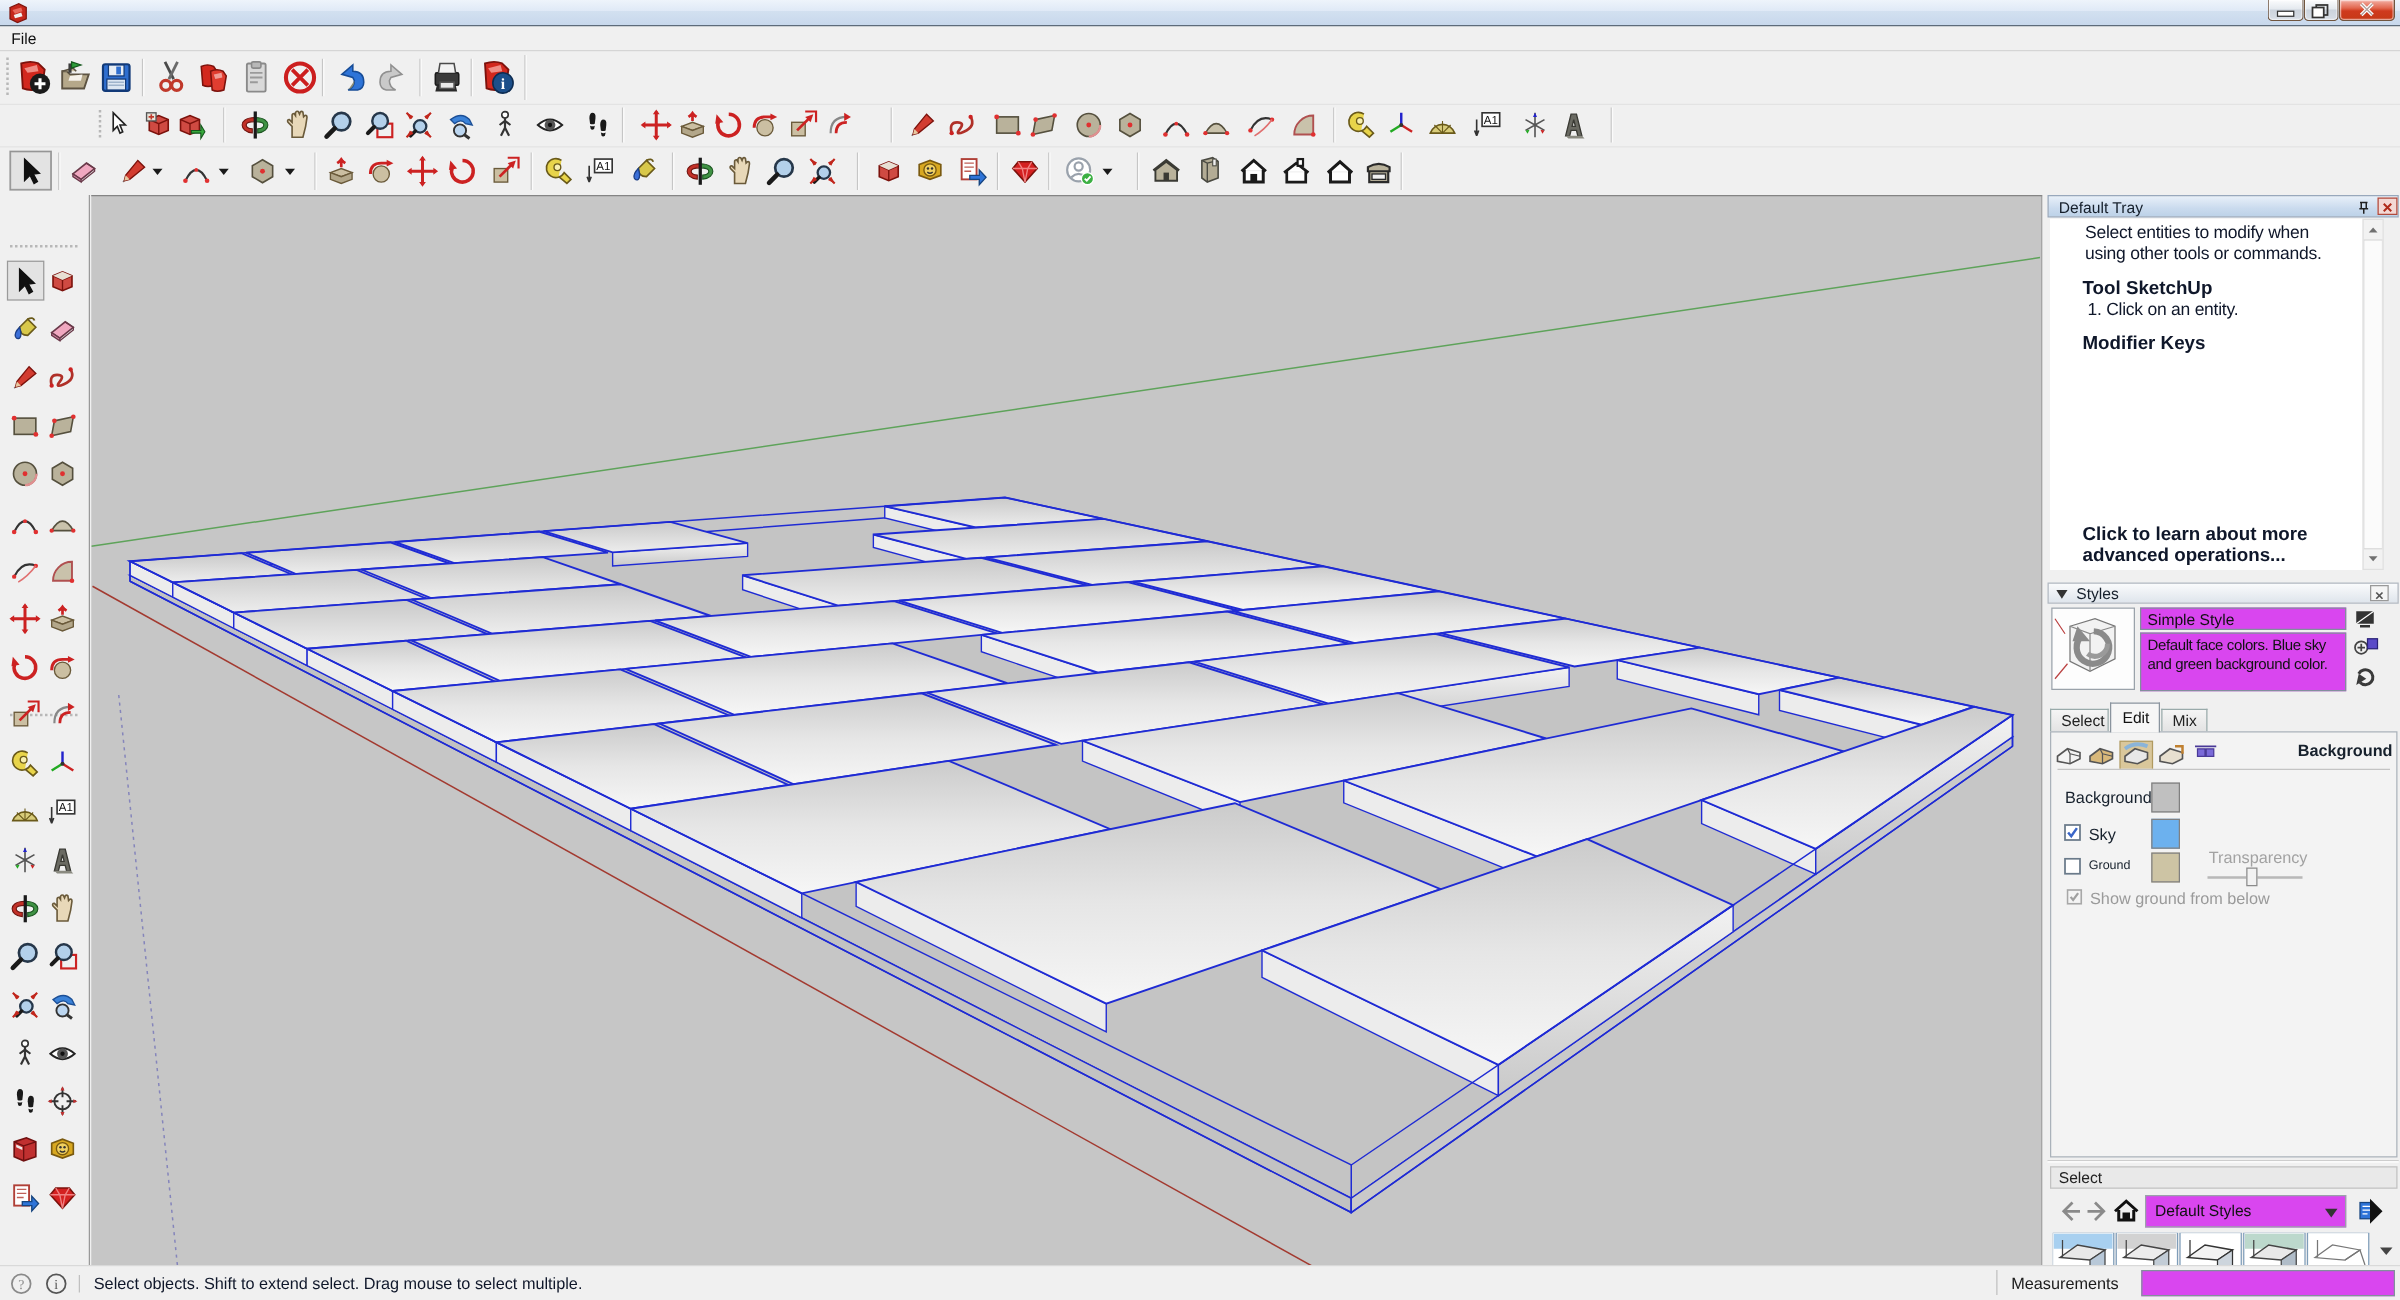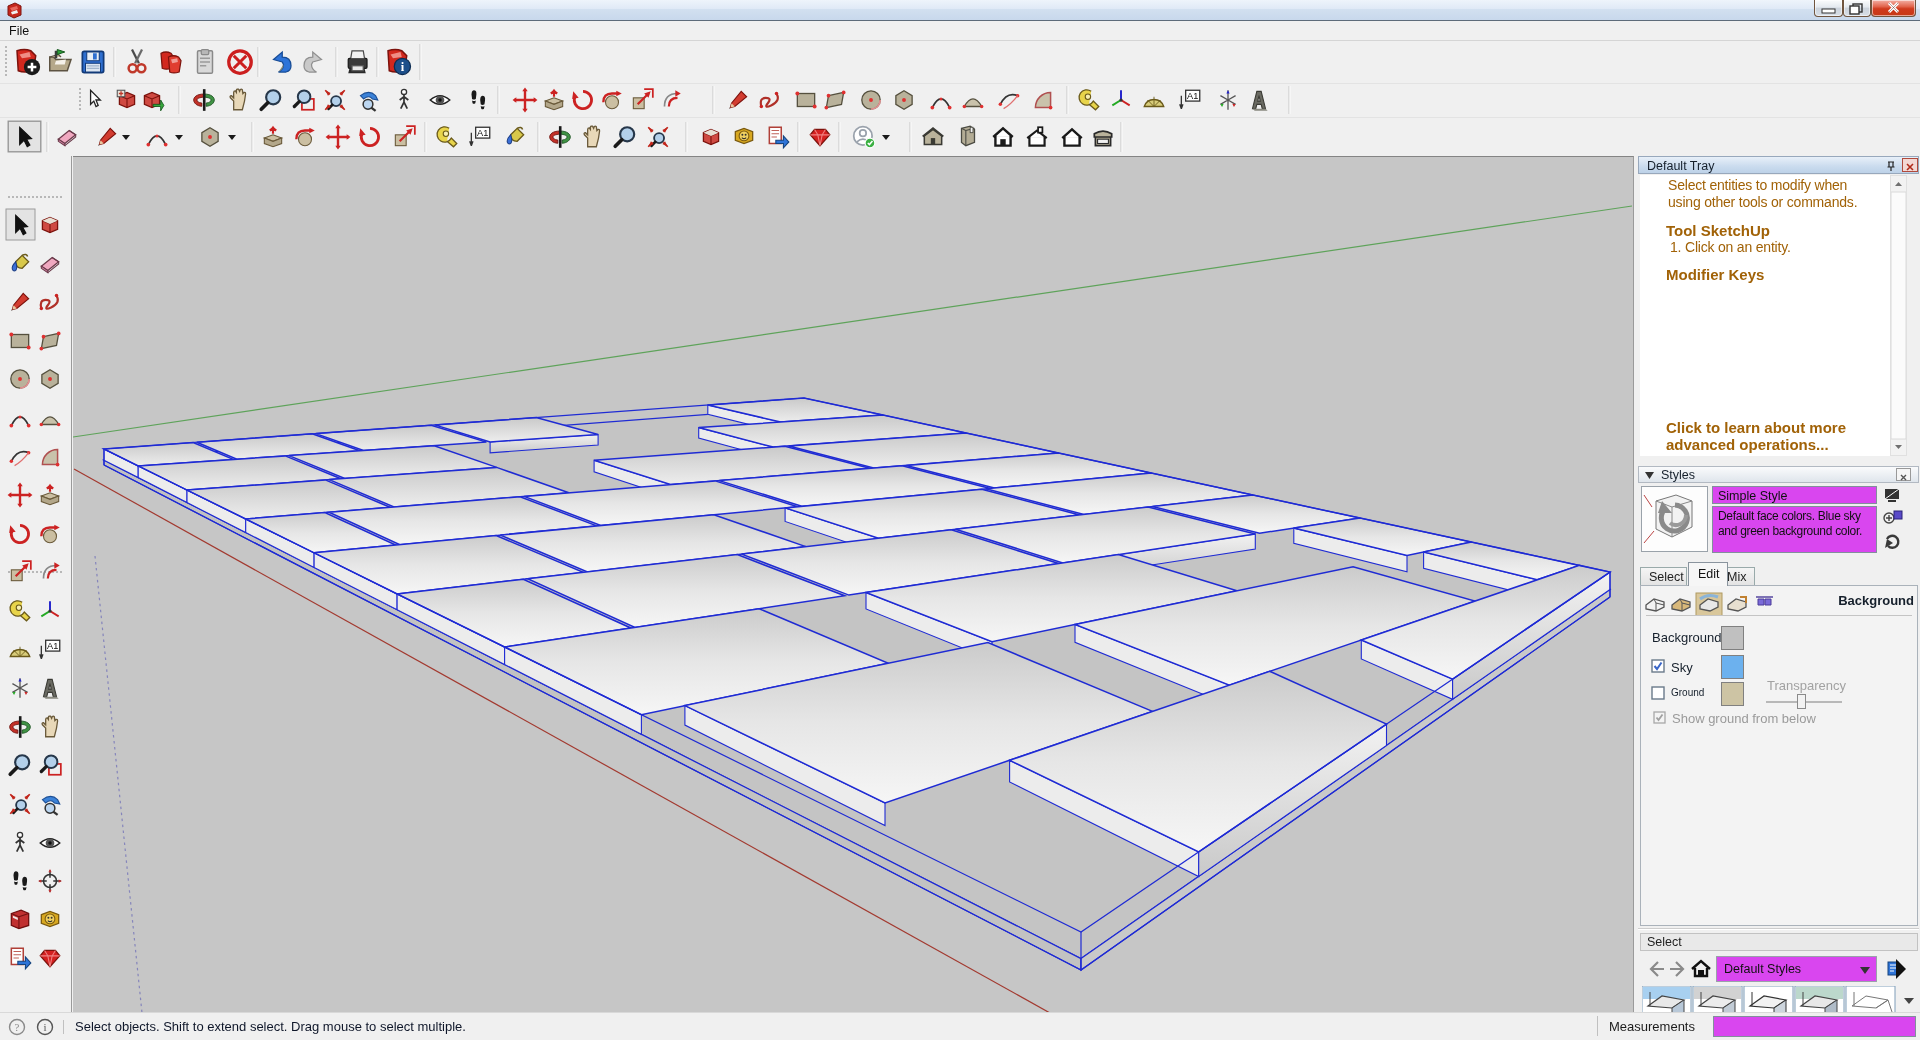--- a/index.html
+++ b/index.html
@@ -11,21 +11,21 @@
 #btnmax{left:1843px;width:28px;border-radius:0 0 4px 4px}
 #btnclose{left:1871px;width:45px;border-radius:0 0 4px 4px;background:linear-gradient(#f3b0a5 0%,#e2674f 40%,#cf3a1d 55%,#c63916 100%)}
 #menubar{position:absolute;left:0;top:22px;width:1920px;height:19px;background:#f0f0f0;border-bottom:1px solid #d5d5d5}
 #menubar span{position:absolute;left:9px;top:2px;font-size:12.5px;color:#101010}
 #toolzone{position:absolute;left:0;top:42px;width:1920px;height:113px;background:#f0f0f0}
 #palette{position:absolute;left:0;top:156px;width:72px;height:856px;background:#f0f0f0;border-right:1px solid #9a9a9a}
 #canvas{position:absolute;left:73px;top:156px;width:1561px;height:856px;background:#c6c6c6;border-top:1px solid #848484;border-right:1px solid #9a9a9a;overflow:hidden}
 #tray{position:absolute;left:1634px;top:156px;width:286px;height:856px;background:#f0f0f0}
 #statusbar{position:absolute;left:0;top:1012px;width:1920px;height:28px;background:#f0f0f0;border-top:1px solid #d9d9d9}
 .fld{background:#d946ef;border:1px solid #828f9c}
-.txt-dark{color:#a16207}
+.txt-dark{color:#0f172a}
 </style></head>
 <body>
 <div id="titlebar">
  <svg class="abs" style="left:6px;top:2px" width="17" height="17" viewBox="0 0 17 17">
   <path d="M2 4 L9 1 L15 4 L15 13 L8 16 L2 13 Z" fill="#c5271c" stroke="#7e150e" stroke-width="1"></path>
   <path d="M4 6 L11 4 L12 7 L6 9 Z" fill="#e8695e"></path>
       <path d="M5 10 L11 8 L12 11 L6 12.5 Z" fill="#f0f0f0"></path>
  </svg>
  <div id="btnmin" class="winbtn"><svg width="27" height="15">
         <rect x="7" y="9" width="13" height="4" fill="#fff" stroke="#333" stroke-width="1"></rect>
@@ -1314,21 +1314,21 @@
       <rect x="12" y="24" width="8" height="8" fill="#5a4ac8" stroke="#2a2278"></rect>
  <path d="M5 52 a6 6 0 1 1 1 7" fill="none" stroke="#3a3a3a" stroke-width="2.4"></path>
       <path d="M3 61 L5 52 L11 56 Z" fill="#3a3a3a"></path>
 </svg>
 <div class="abs" style="left:6px;top:411px;width:47px;height:19px;background:linear-gradient(#f5f5f5,#e2e2e2);border:1px solid #9aa;border-bottom:none">
       <span style="position:absolute;left:8px;top:2px;font-size:12.5px;color:#222">Select</span>
     </div>
 <div class="abs" style="left:54px;top:406px;width:40px;height:24px;background:#f6f6f6;border:1px solid #8a949e;border-bottom:none;z-index:2">
       <span style="position:absolute;left:9px;top:4px;font-size:12.5px;color:#111">Edit</span>
     </div>
-<div class="abs" style="left:84px;top:411px;width:37px;height:19px;background:linear-gradient(#f5f5f5,#e2e2e2);border:1px solid #9aa;border-bottom:none">
+<div class="abs" style="left:95px;top:411px;width:37px;height:19px;background:linear-gradient(#f5f5f5,#e2e2e2);border:1px solid #9aa;border-bottom:none">
       <span style="position:absolute;left:8px;top:2px;font-size:12.5px;color:#222">Mix</span>
     </div>
 <div class="abs" style="left:6px;top:429px;width:278px;height:341px;background:#f3f3f3;border:1px solid #aab2ba"></div>
 <svg class="abs" style="left:10px;top:433px" width="270px" height="26">
  <path d="M2 16 L10 10 L20 13 L20 18 L12 22 L2 20 Z" fill="none" stroke="#555" stroke-width="1.3"></path>
       <path d="M10 10 L12 14 L12 22 M12 14 L20 16" fill="none" stroke="#555" stroke-width="1"></path>
  <g transform="translate(26,0)">
         <path d="M2 16 L10 10 L20 13 L20 18 L12 22 L2 20 Z" fill="#d8b87a" stroke="#555" stroke-width="1.3"></path>
         <path d="M10 10 L12 14 L12 22 M12 14 L20 16" fill="none" stroke="#555" stroke-width="1"></path>
       </g>

